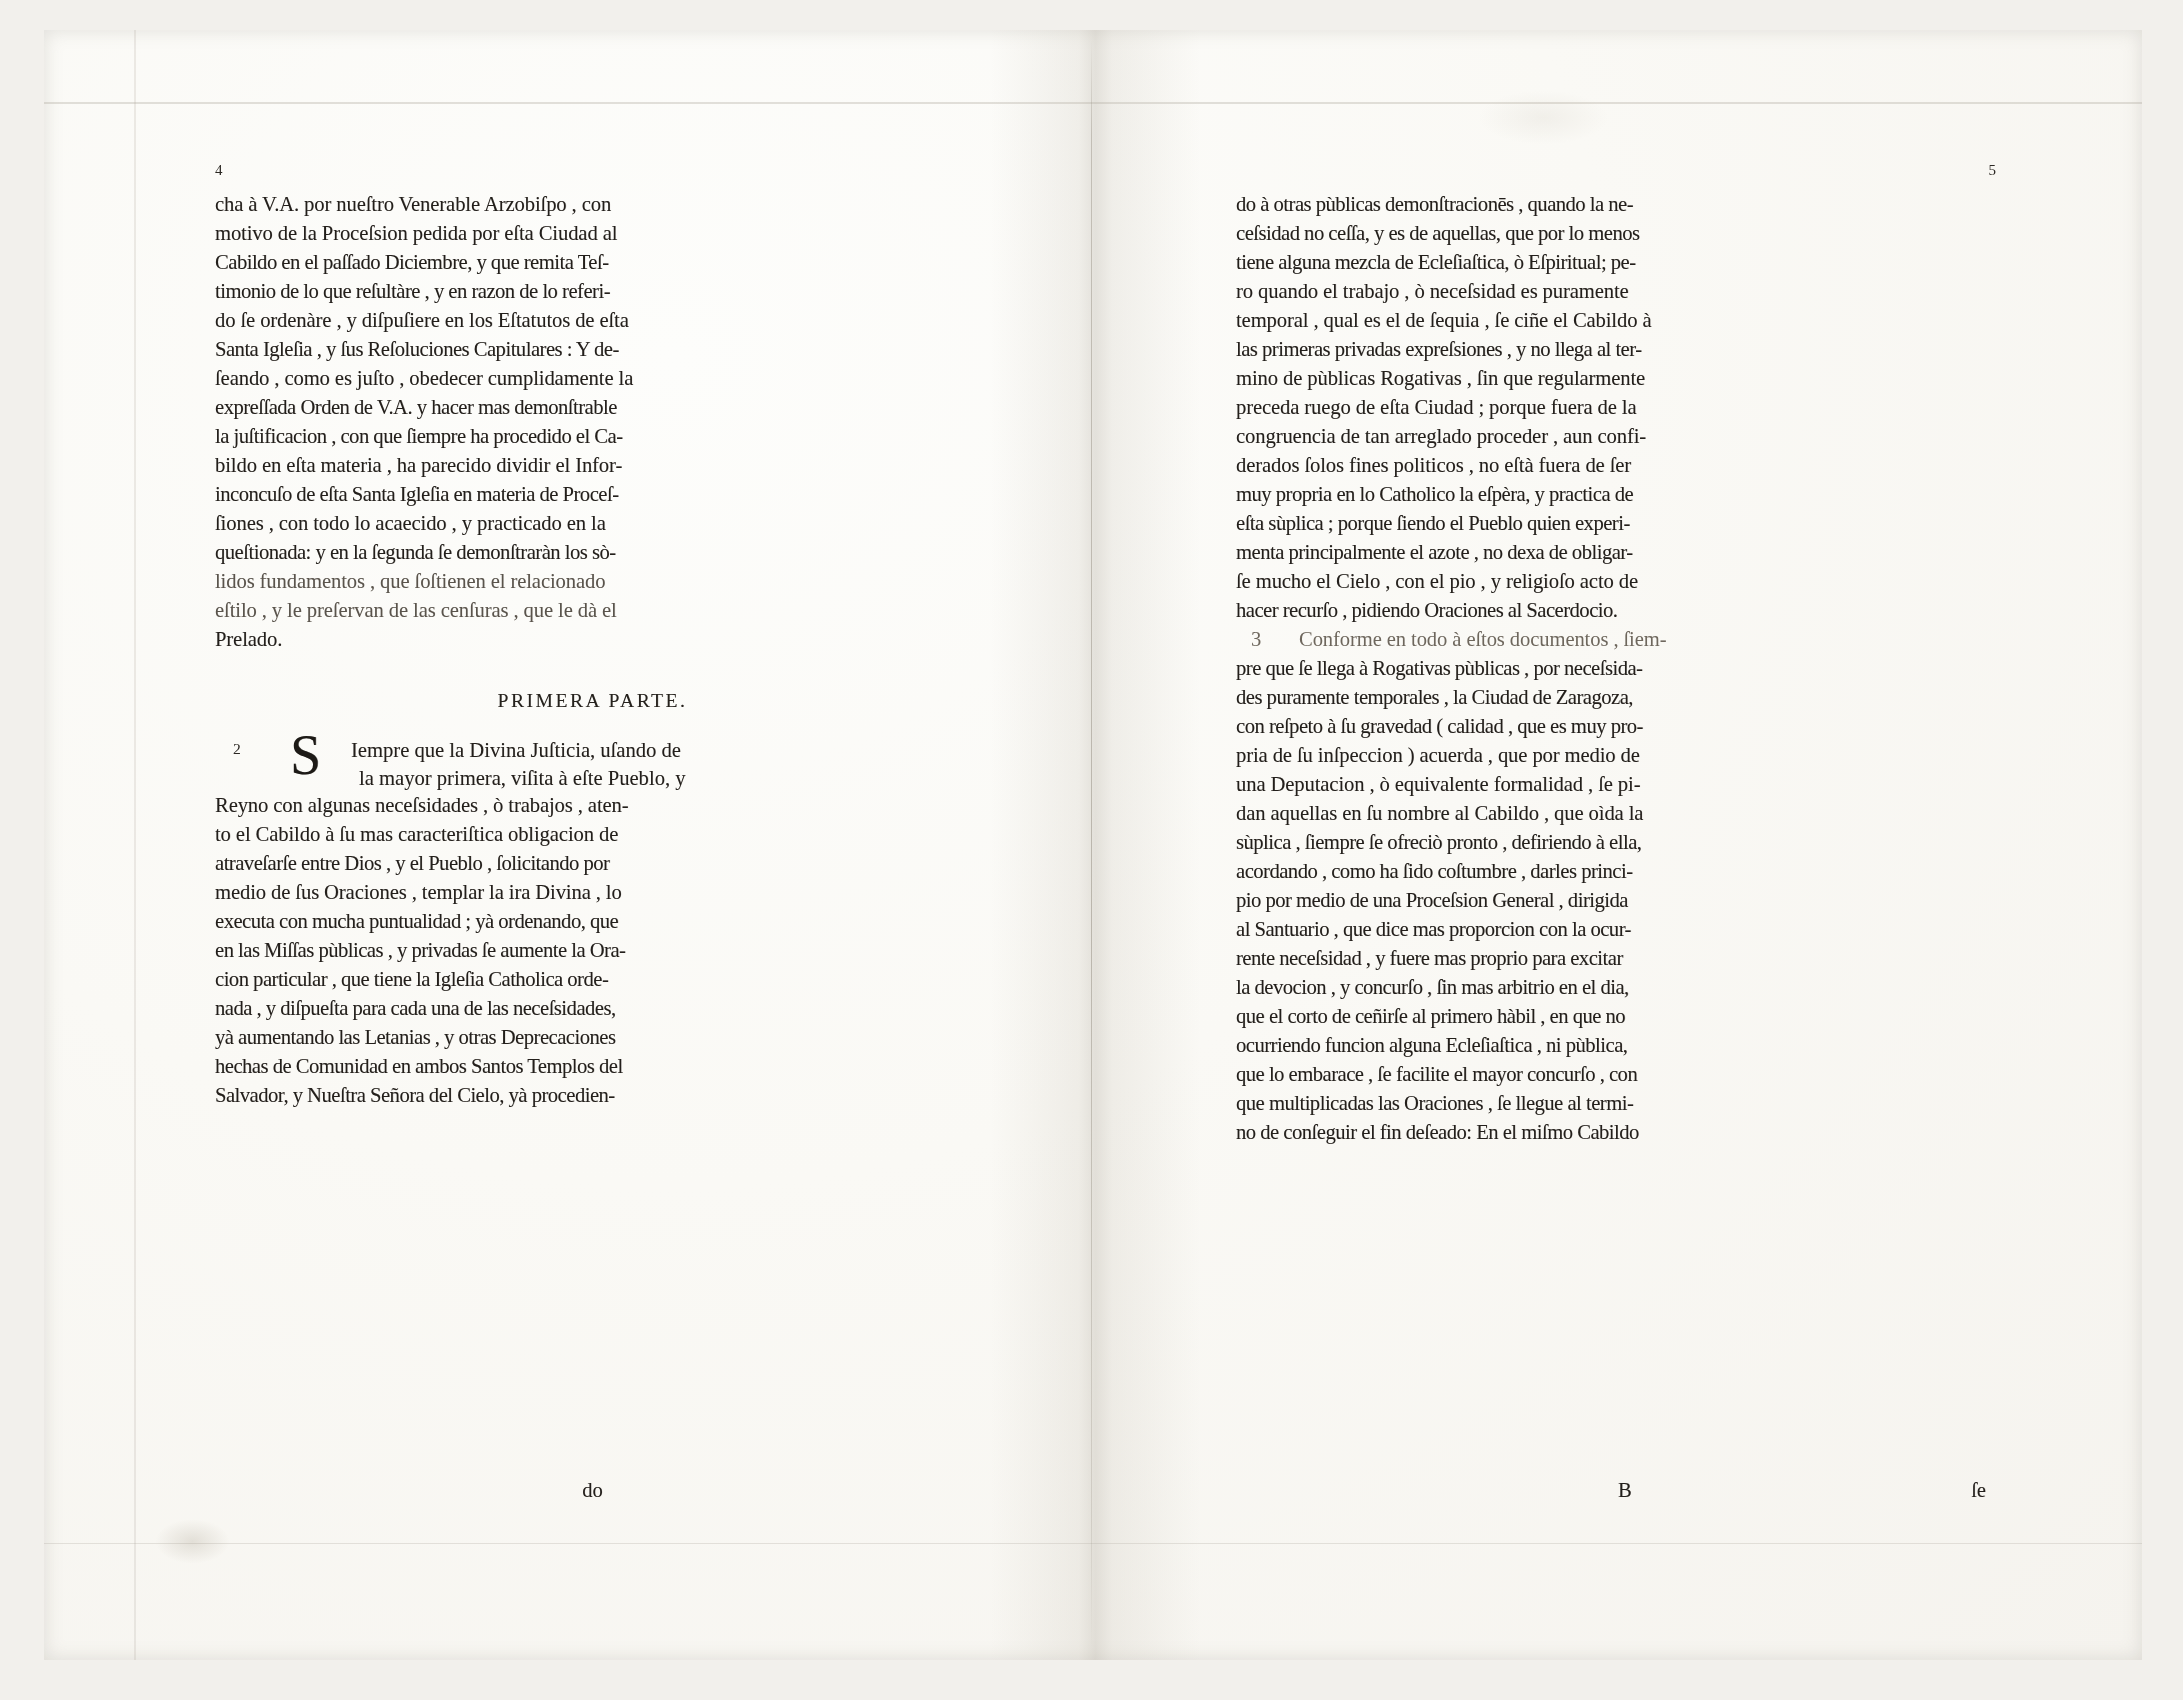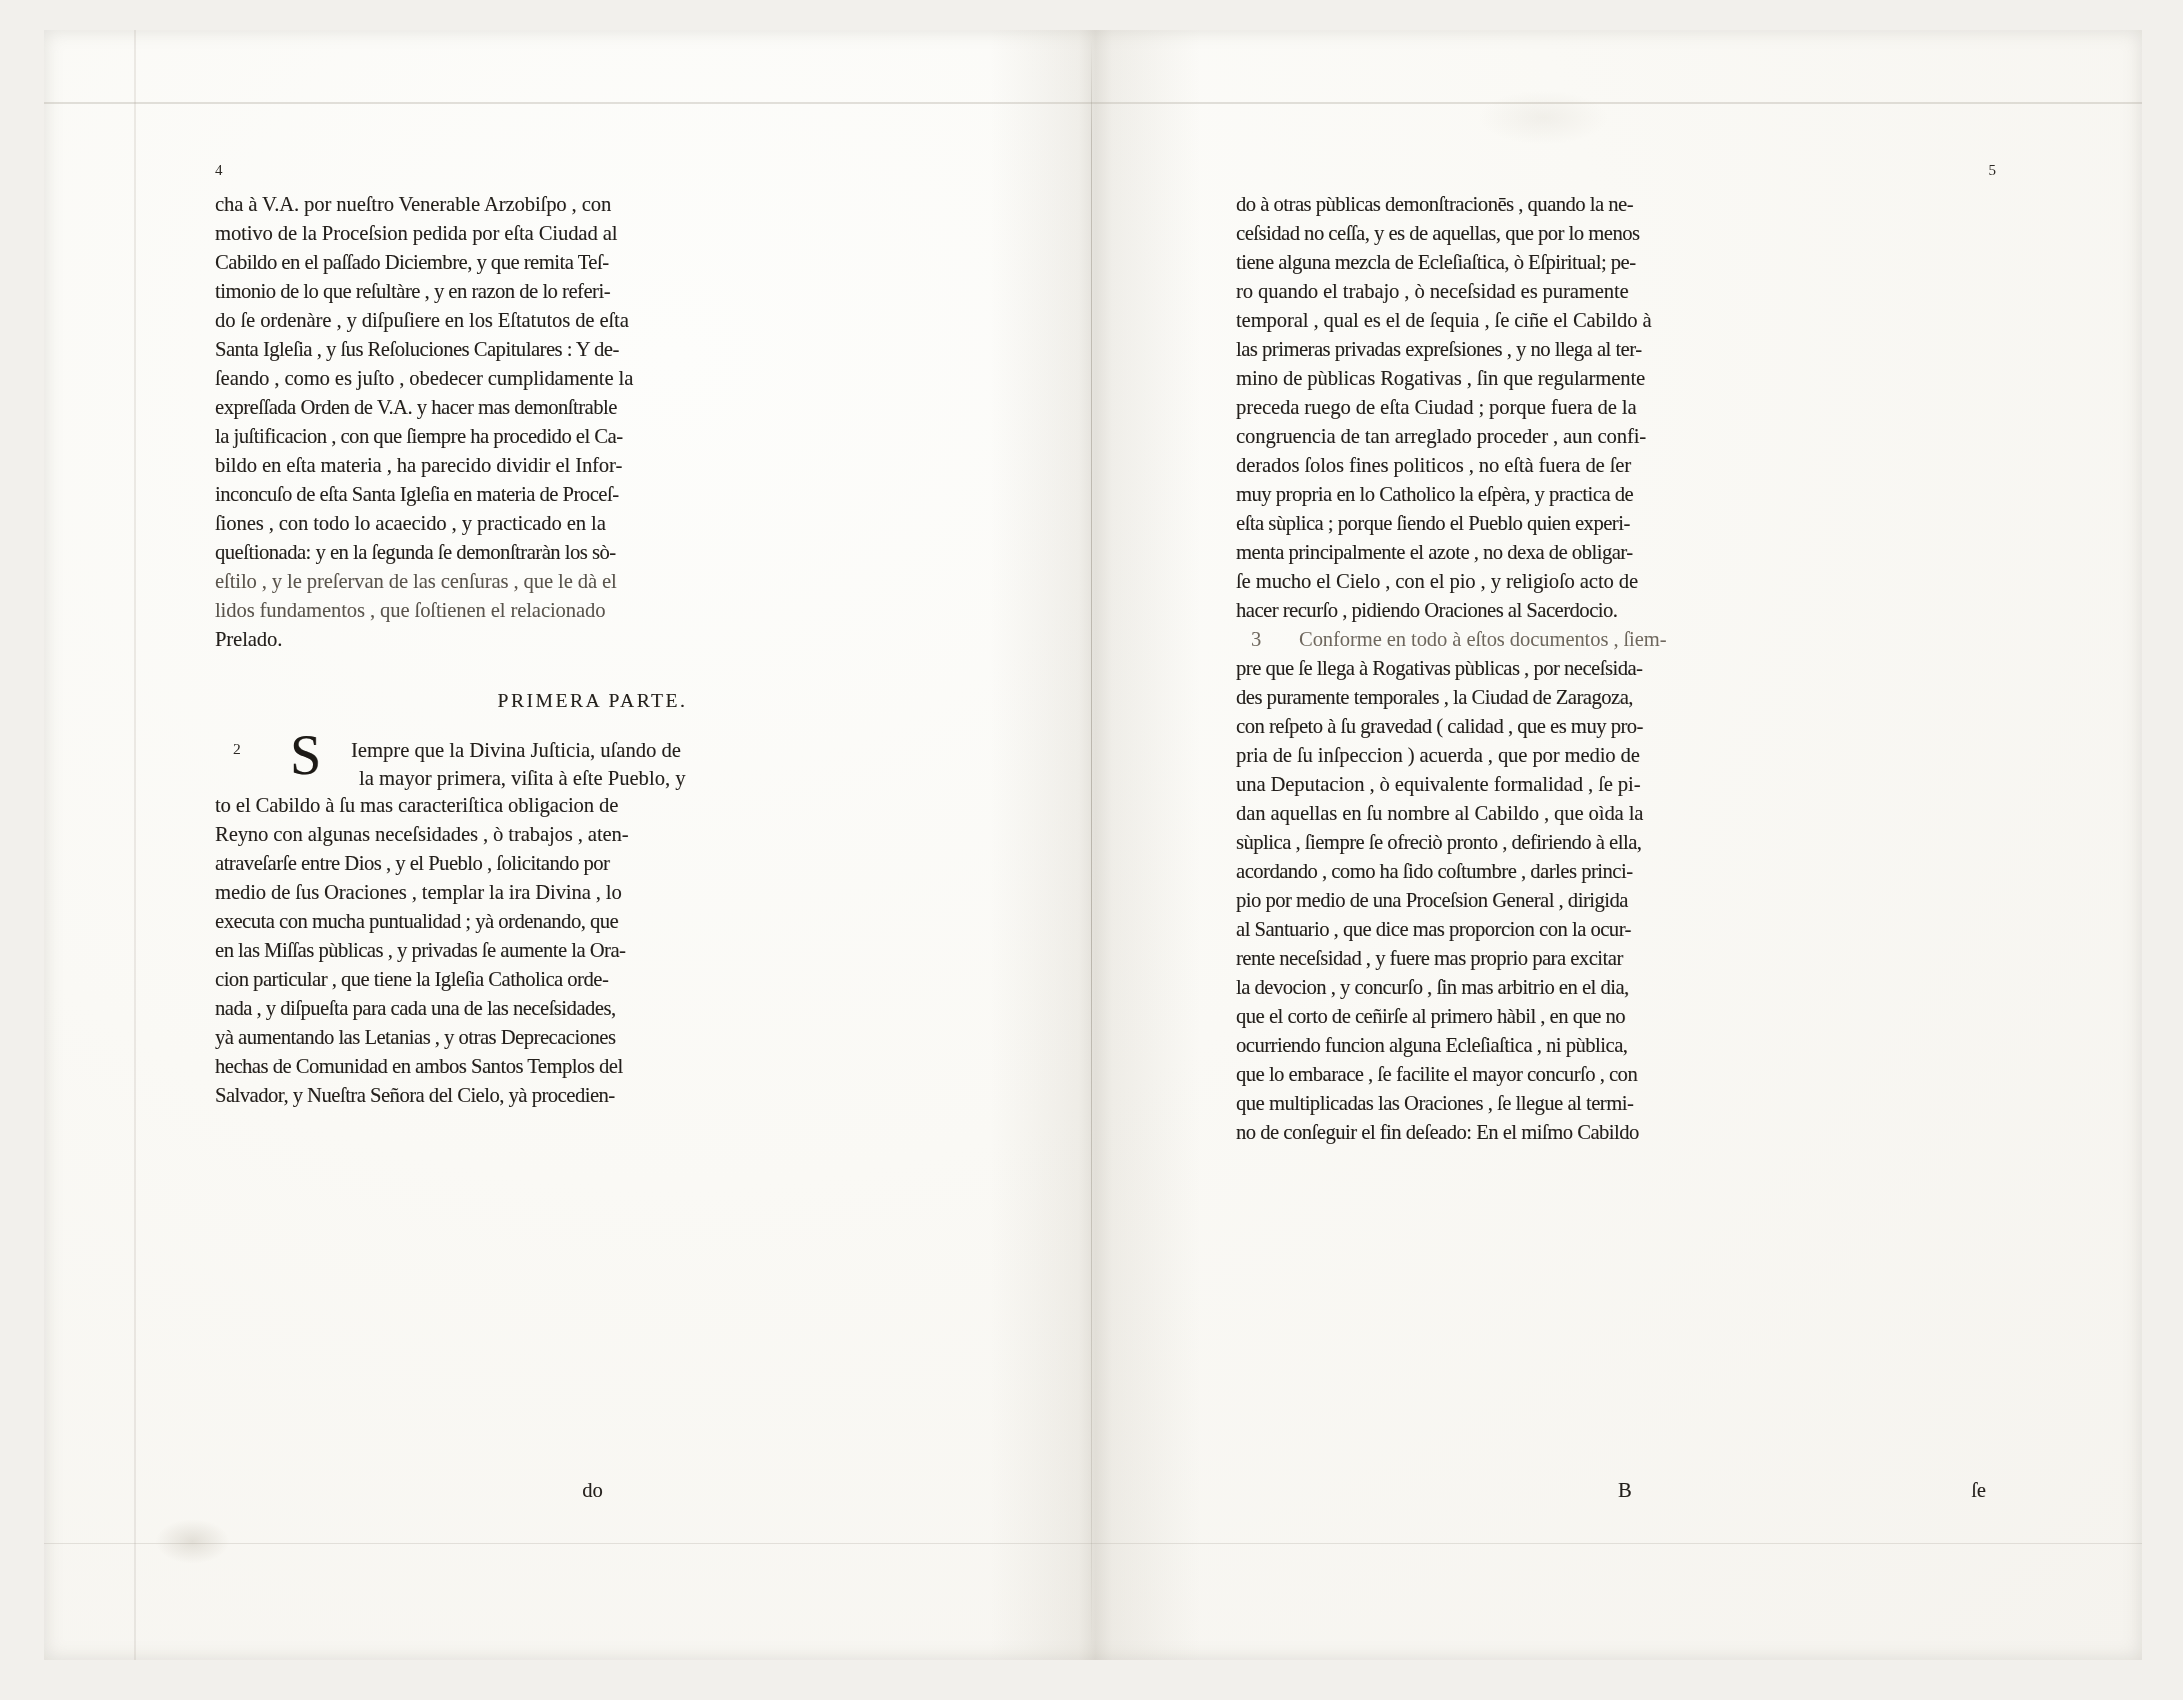--- a/index.html
+++ b/index.html
@@ -211,35 +211,35 @@
         <span class="ln tight">timonio de lo que reſultàre , y en razon de lo referi-</span>
         <span class="ln">do ſe ordenàre , y diſpuſiere en los Eſtatutos de eſta</span>
         <span class="ln tight">Santa Igleſia , y ſus Reſoluciones Capitulares : Y de-</span>
         <span class="ln">ſeando , como es juſto , obedecer cumplidamente la</span>
         <span class="ln tight">expreſſada Orden de V.A. y hacer mas demonſtrable</span>
         <span class="ln tight">la juſtificacion , con que ſiempre ha procedido el Ca-</span>
         <span class="ln">bildo en eſta materia , ha parecido dividir el Infor-</span>
         <span class="ln tight">inconcuſo de eſta Santa Igleſia en materia de Proceſ-</span>
         <span class="ln">ſiones , con todo lo acaecido , y practicado en la</span>
         <span class="ln tight">queſtionada: y en la ſegunda ſe demonſtraràn los sò-</span>
+        <span class="ln faded">lidos fundamentos , que ſoſtienen el relacionado</span>
         <span class="ln faded">eſtilo , y le preſervan de las cenſuras , que le dà el</span>
-        <span class="ln faded">lidos fundamentos , que ſoſtienen el relacionado</span>
         <span class="ln">Prelado.</span>
 
         <span class="heading">PRIMERA PARTE.</span>
 
         <span class="para-open">
           <span class="para-num">2</span>
           <span class="dropcap">S</span>
           <span class="open-l1">Iempre que la Divina Juſticia, uſando de</span>
           <span class="open-l2">la mayor primera, viſita à eſte Pueblo, y</span>
         </span>
 
+        <span class="ln">Reyno con algunas neceſsidades , ò trabajos , aten-</span>
         <span class="ln">to el Cabildo à ſu mas caracteriſtica obligacion de</span>
-        <span class="ln">Reyno con algunas neceſsidades , ò trabajos , aten-</span>
         <span class="ln tight">atraveſarſe entre Dios , y el Pueblo , ſolicitando por</span>
         <span class="ln">medio de ſus Oraciones , templar la ira Divina , lo</span>
         <span class="ln tight">executa con mucha puntualidad ; yà ordenando, que</span>
         <span class="ln tight">en las Miſſas pùblicas , y privadas ſe aumente la Ora-</span>
         <span class="ln tight">cion particular , que tiene la Igleſia Catholica orde-</span>
         <span class="ln tight">nada , y diſpueſta para cada una de las neceſsidades,</span>
         <span class="ln tight">yà aumentando las Letanias , y otras Deprecaciones</span>
         <span class="ln tight">hechas de Comunidad en ambos Santos Templos del</span>
         <span class="ln tight">Salvador, y Nueſtra Señora del Cielo, yà procedien-</span>
       </div>

